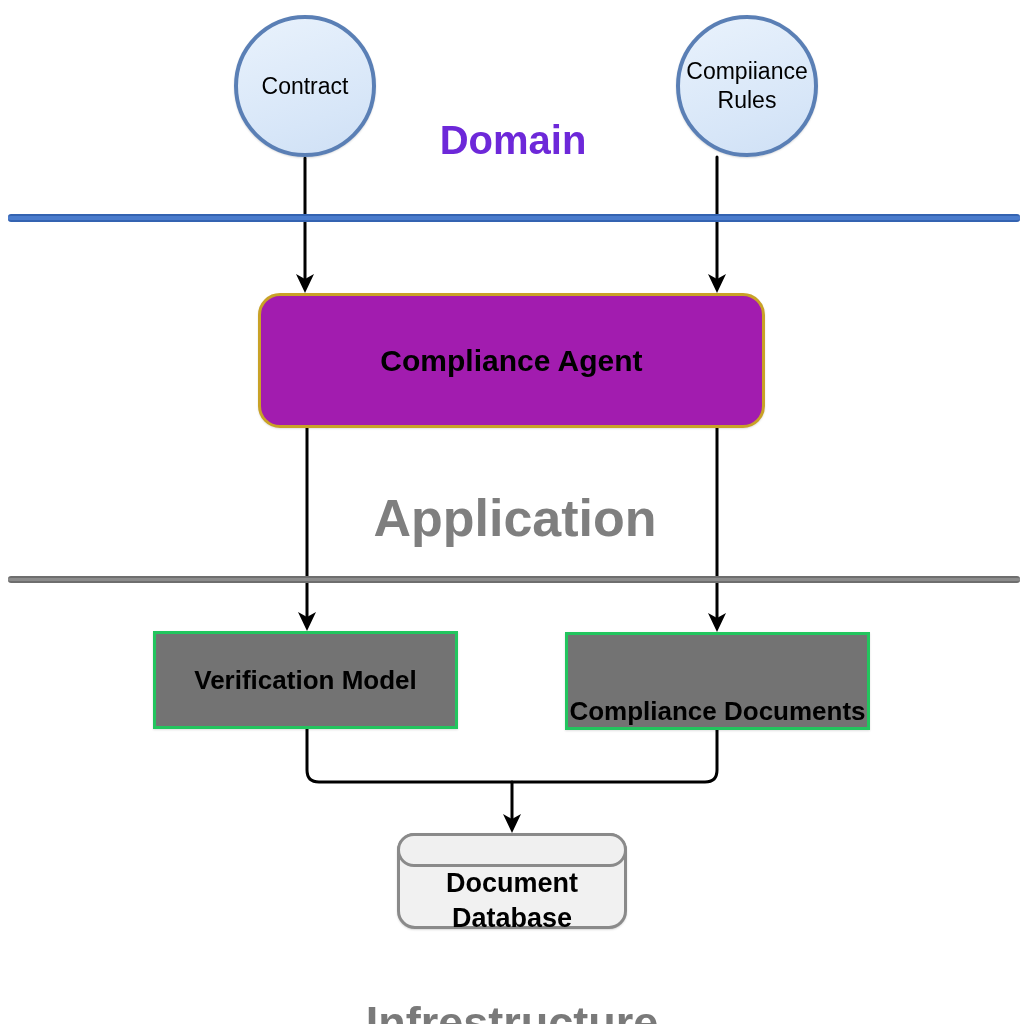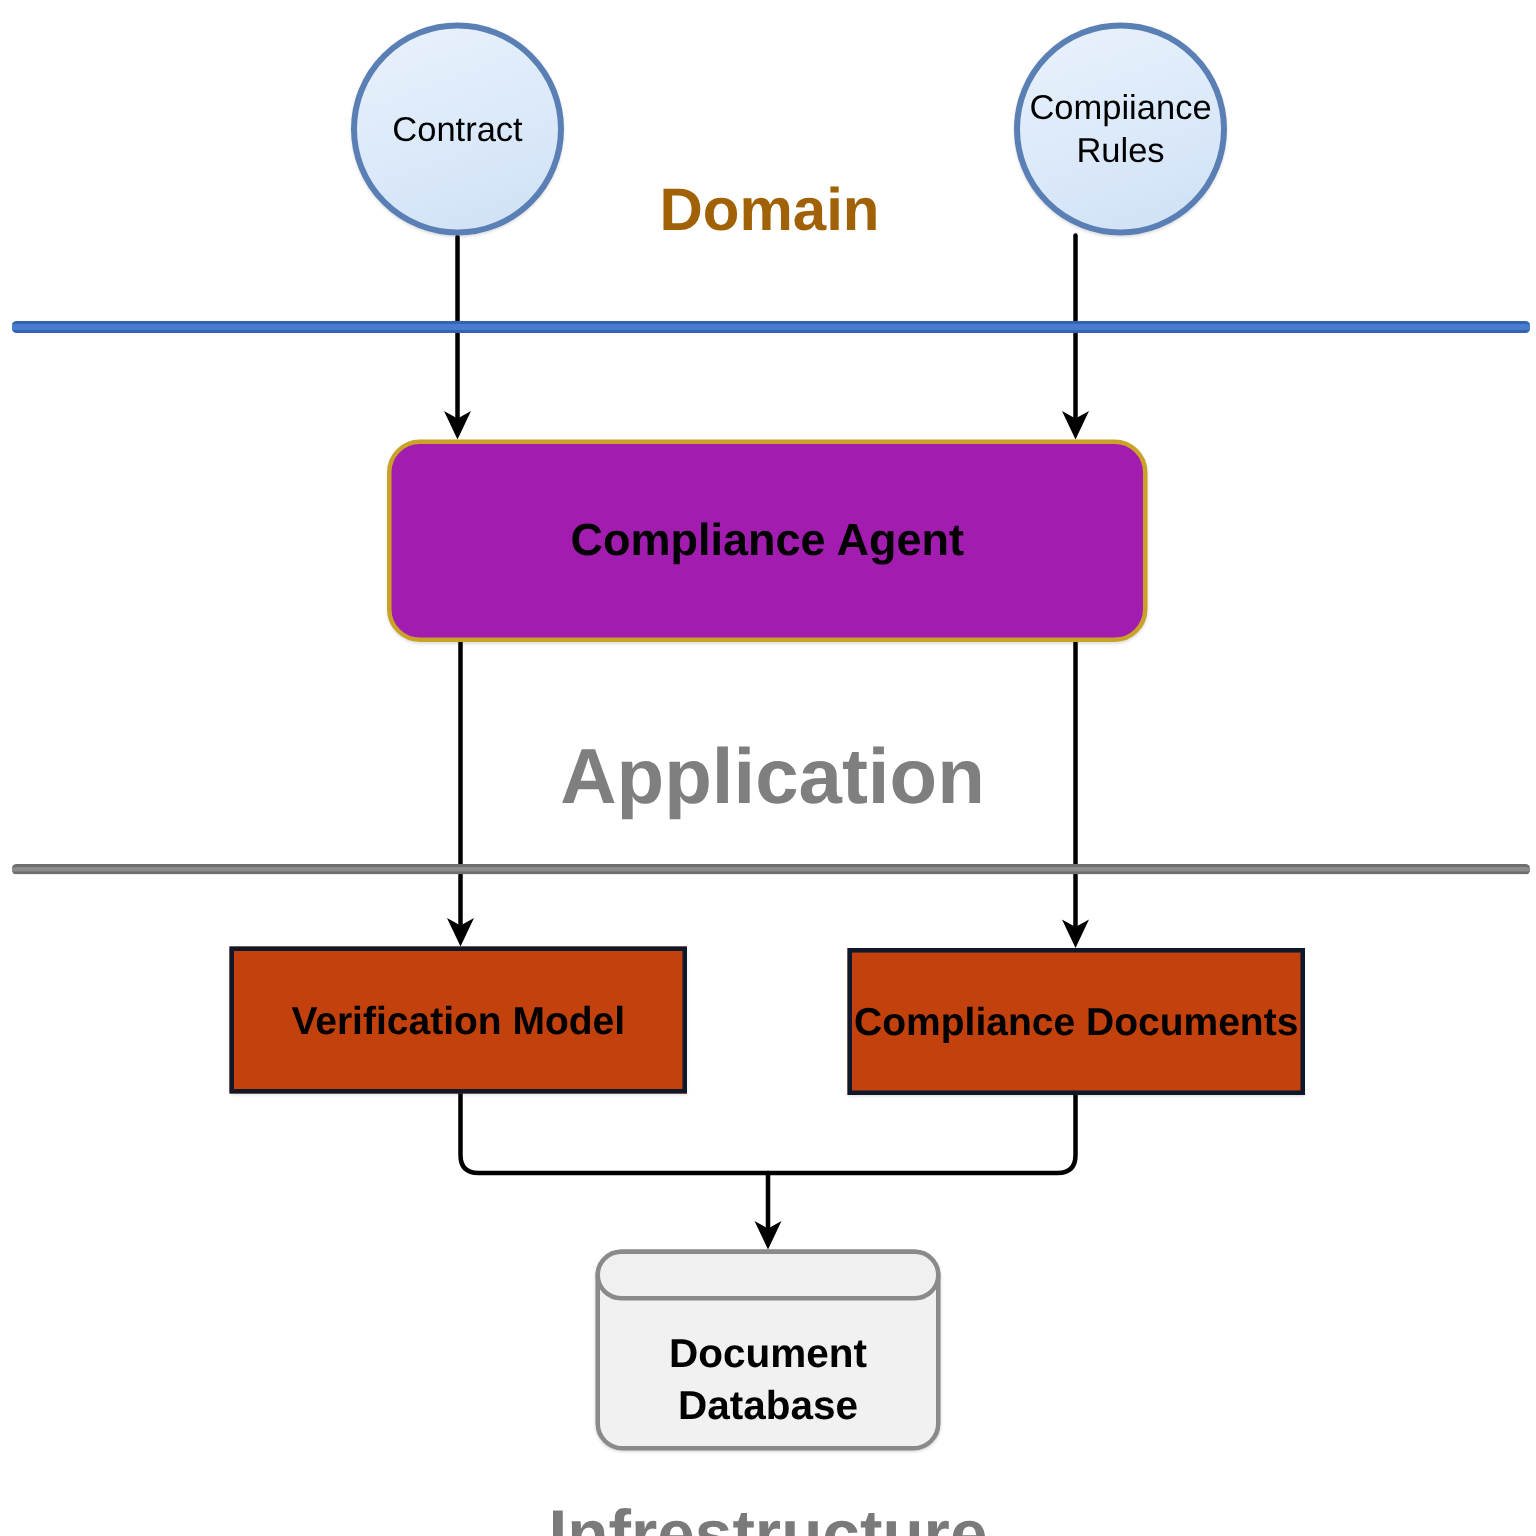--- a/index.html
+++ b/index.html
@@ -23,48 +23,48 @@
   .circle-rules{left:676px;top:15px;justify-content:center;}
 
   .agent-box{
     left:258px;top:293px;width:507px;height:135px;
     background:#a21caf;border:3px solid #c9a227;border-radius:22px;
     font-size:30px;font-weight:700;
     box-shadow:0 1px 2px rgba(0,0,0,0.12);
   }
 
   .gray-box{
-    background:#c2410c;border:3px solid #0f172a;
+    background:#737373;border:3px solid #22c55e;
     font-size:26px;font-weight:700;line-height:1.25;
     box-shadow:0 1px 2px rgba(0,0,0,0.12);
   }
   .box-verification{left:153px;top:631px;width:305px;height:98px;}
-  .box-documents{left:565px;top:632px;width:305px;height:98px;}
+  .box-documents{left:565px;top:632px;width:305px;height:98px;align-items:flex-end;}
 
   .db{
-    position:absolute;left:397px;top:833px;width:230px;height:134px;
+    position:absolute;left:397px;top:833px;width:230px;height:96px;
     background:#f1f1f1;border:3px solid #8a8a8a;border-radius:18px;
     box-sizing:border-box;box-shadow:0 1px 2px rgba(0,0,0,0.15);
   }
   .db-lid{
     position:absolute;left:-3px;top:-3px;right:-3px;height:34px;
     background:#f0f0f0;border:3px solid #8a8a8a;border-radius:17px;
     box-sizing:border-box;
   }
   .db-label{
     position:absolute;left:0;right:0;top:40px;bottom:0;
     display:flex;align-items:center;justify-content:center;text-align:center;
     font-size:27px;font-weight:700;line-height:1.3;color:#000;
   }
 
   .layer-label{
     position:absolute;transform:translateX(-50%);
     font-weight:700;white-space:nowrap;
   }
-  .label-domain{left:513px;top:118px;font-size:40px;color:#a16207;}
+  .label-domain{left:513px;top:118px;font-size:40px;color:#6d28d9;}
   .label-application{left:515px;top:488px;font-size:52px;color:#7f7f7f;}
   .label-infrastructure{left:512px;top:997px;font-size:45px;color:#7a7a7a;}
 
   .divider{position:absolute;left:8px;width:1012px;box-sizing:border-box;}
   .divider-blue{
     top:214px;height:8px;background:#4a7ccd;
     border-top:2px solid #3463b1;border-bottom:2px solid #3463b1;border-radius:3px;
   }
   .divider-gray{
     top:576px;height:7px;background:#8c8c8c;

